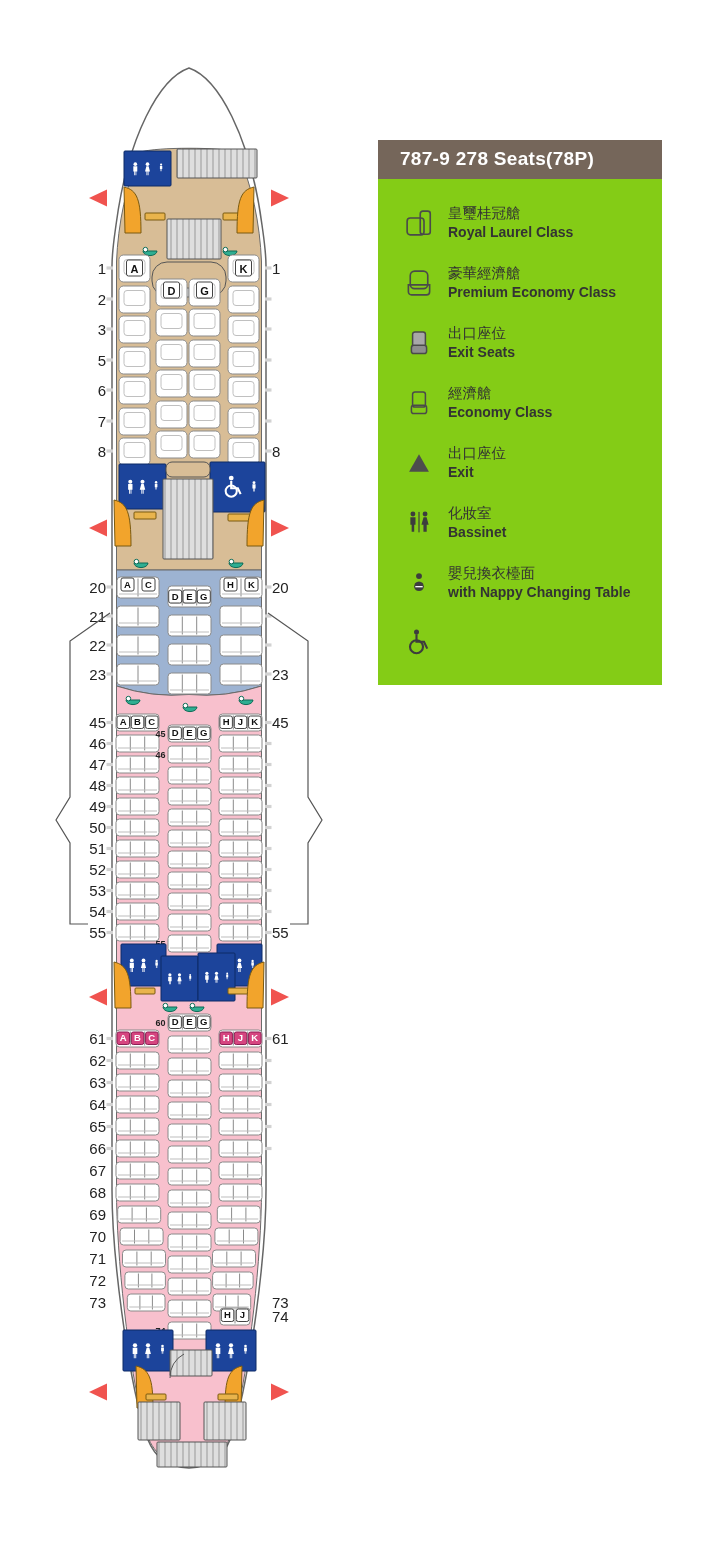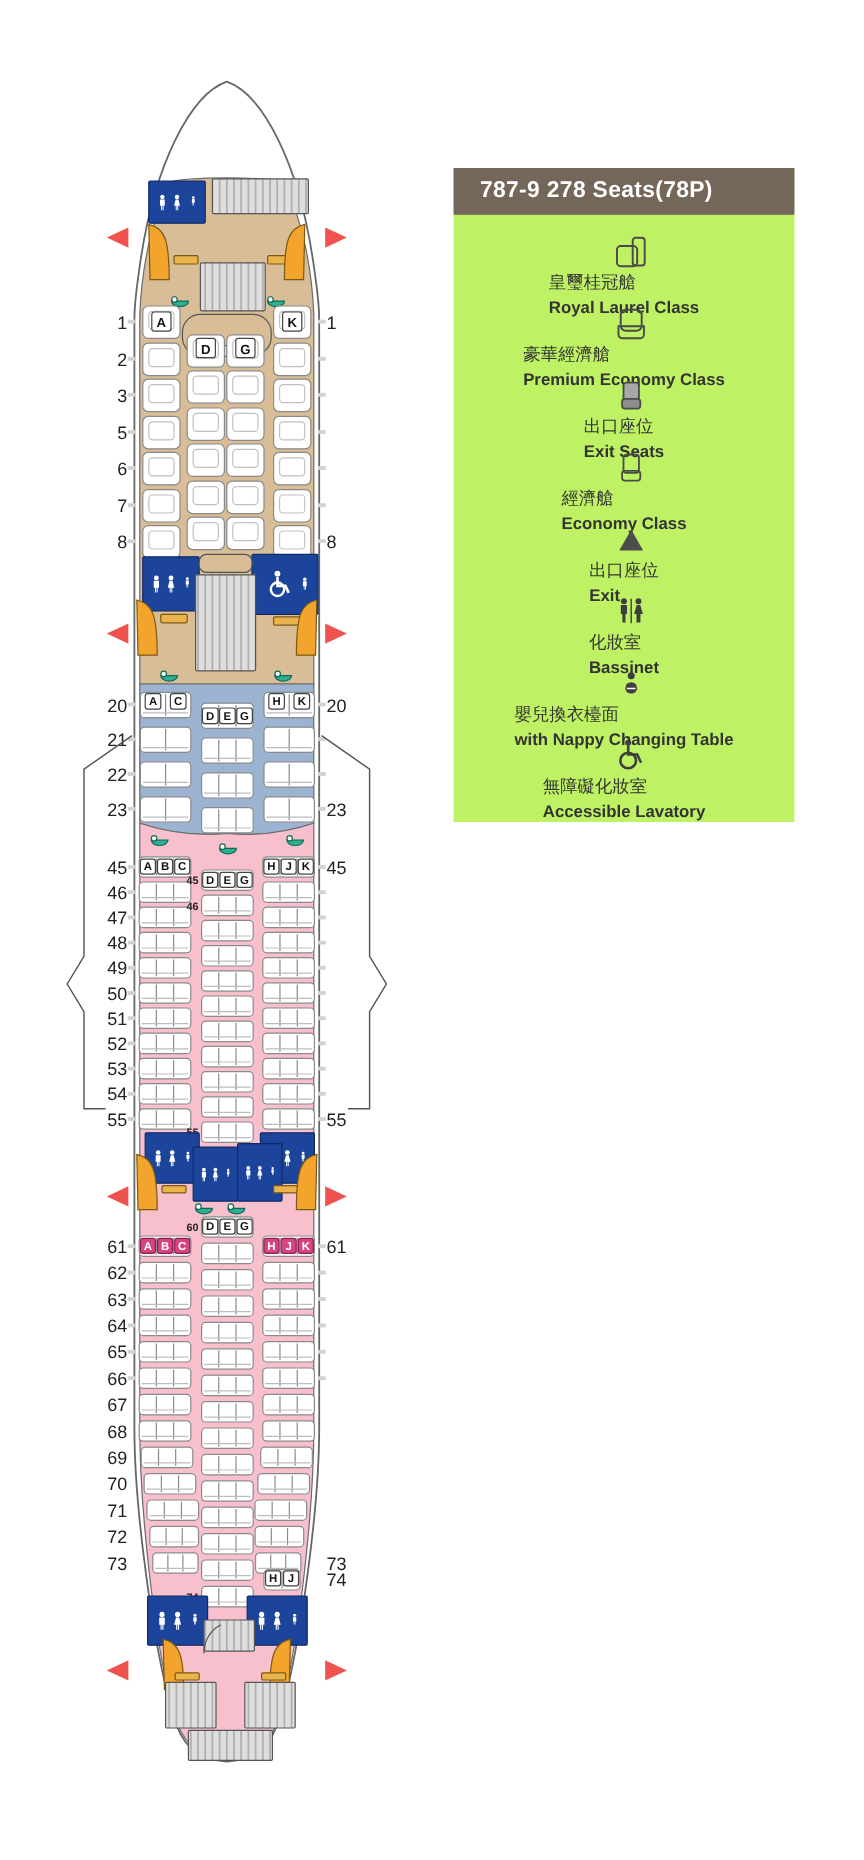--- a/index.html
+++ b/index.html
@@ -3,21 +3,21 @@
 <meta charset="utf-8">
 <style>
   html,body{margin:0;padding:0;}
   body{width:720px;height:1550px;position:relative;background:#fff;
        font-family:"Liberation Sans","DejaVu Sans",sans-serif;overflow:hidden;}
   #plane-wrap{position:absolute;left:0;top:0;width:360px;height:1550px;}
   .legend{position:absolute;left:378px;top:140px;width:284px;background:#f0f0ee;}
   .legend-title{background:#75665a;color:#fff;font-size:19px;font-weight:700;
                 padding:8px 10px 9px 22px;letter-spacing:.3px;}
   .legend-items{padding:14px 0 12px;}
-  .li{display:flex;align-items:center;height:60px;flex-direction:column;}
+  .li{display:flex;align-items:center;height:60px;}
   .ic{flex:0 0 34px;width:34px;margin:0 12px 0 24px;display:flex;justify-content:center;align-items:center;}
   .tx{display:flex;flex-direction:column;line-height:1.35;}
   .zh{font-size:14.5px;color:#333;font-weight:500;}
   .en{font-size:14px;color:#333;font-weight:700;}
   .ic svg{stroke:#4a4a4a;fill:none;stroke-width:1.3px;}
 </style>
 </head>
 <body>
 
 <div id="plane-wrap">
@@ -1063,21 +1063,21 @@
         <rect x="218" y="1394" width="20" height="6" rx="1" fill="#e9b44c" stroke="#7a5a10" stroke-width="1"></rect>
         <rect x="138" y="1402" width="42" height="38" rx="1" fill="url(#hch)" stroke="#555" stroke-width="1"></rect>
         <rect x="204" y="1402" width="42" height="38" rx="1" fill="url(#hch)" stroke="#555" stroke-width="1"></rect>
         <rect x="157" y="1442" width="70" height="25" rx="1" fill="url(#hch)" stroke="#555" stroke-width="1"></rect>
         <polyline points="110,613 70,641 70,797 56,820 70,843 70,924 88,924" fill="none" stroke="#555" stroke-width="1.2"></polyline>
         <polyline points="268,613 308,641 308,797 322,820 308,843 308,924 290,924" fill="none" stroke="#555" stroke-width="1.2"></polyline>
       </g>
     </svg>
 </div>
 
-<aside class="legend" style="background: #bef264;">
+<aside class="legend" style="background: #84cc16;">
   <div class="legend-title" style="background: rgb(117, 102, 90);">787-9 278 Seats(78P)</div>
   <div class="legend-items">
 
     <div class="li">
       <span class="ic">
         <svg width="30" height="30" viewBox="0 0 24 24">
             <rect x="13" y="2.5" width="8" height="18.5" rx="2"></rect>
             <rect x="2.5" y="8" width="13.5" height="13.5" rx="2.5"></rect>
           </svg>
       </span>
@@ -1176,20 +1176,16 @@
     <div class="li">
       <span class="ic">
         <svg width="30" height="30" viewBox="0 0 24 24">
             <g stroke="#3d3d3d" fill="none" stroke-width="1.7">
               <circle cx="10" cy="15" r="5.2"></circle>
               <path d="M10 5 V11 H16 L18.6 16.5"></path>
             </g>
             <circle cx="10" cy="3.2" r="2" fill="#3d3d3d" stroke="none"></circle>
           </svg>
       </span>
-      <span class="tx">
-          <span class="zh">無障礙化妝室</span>
-      <span class="en">Accessible Lavatory</span>
-        </span>
     </div>
 
   </div>
 </aside>
 
 </body></html>

